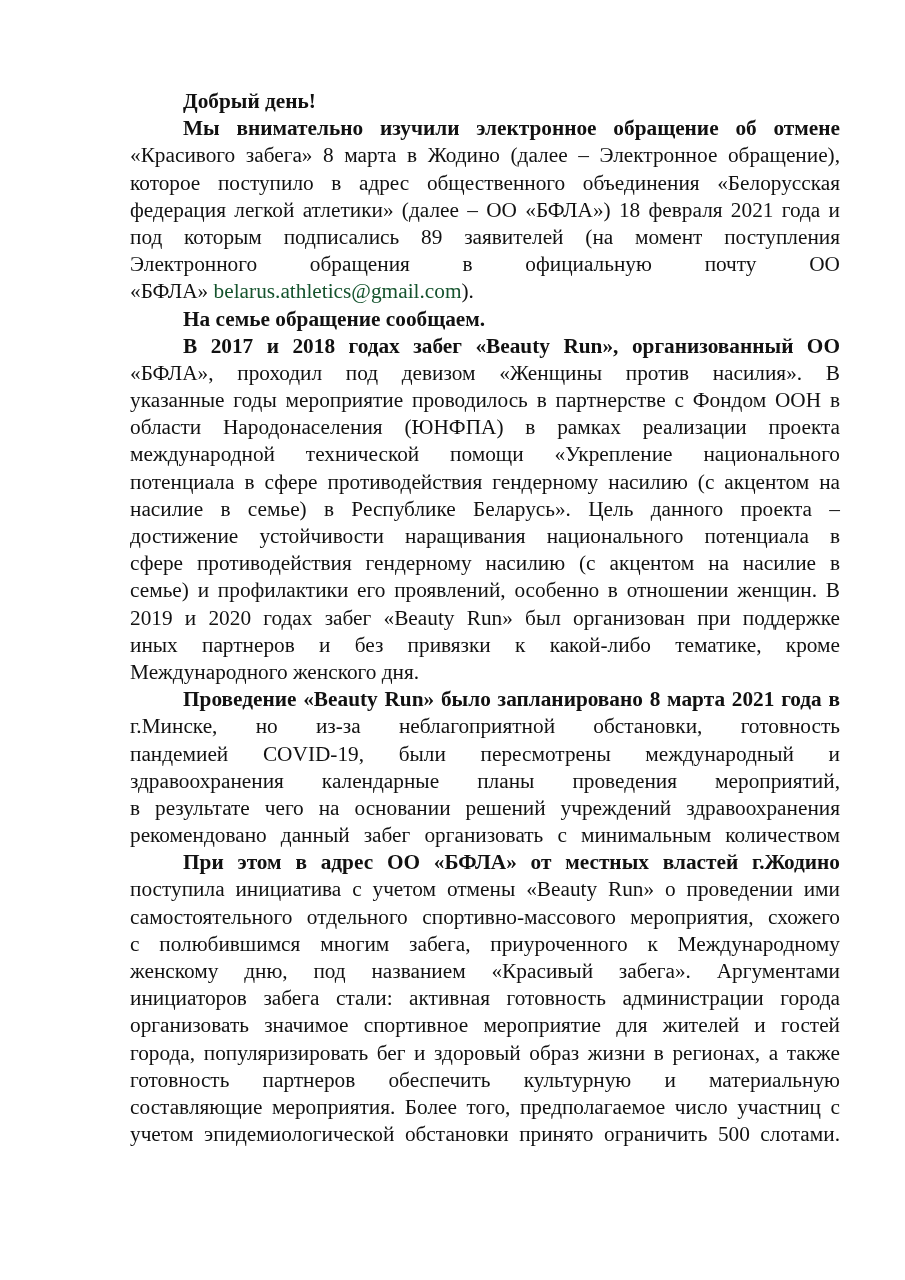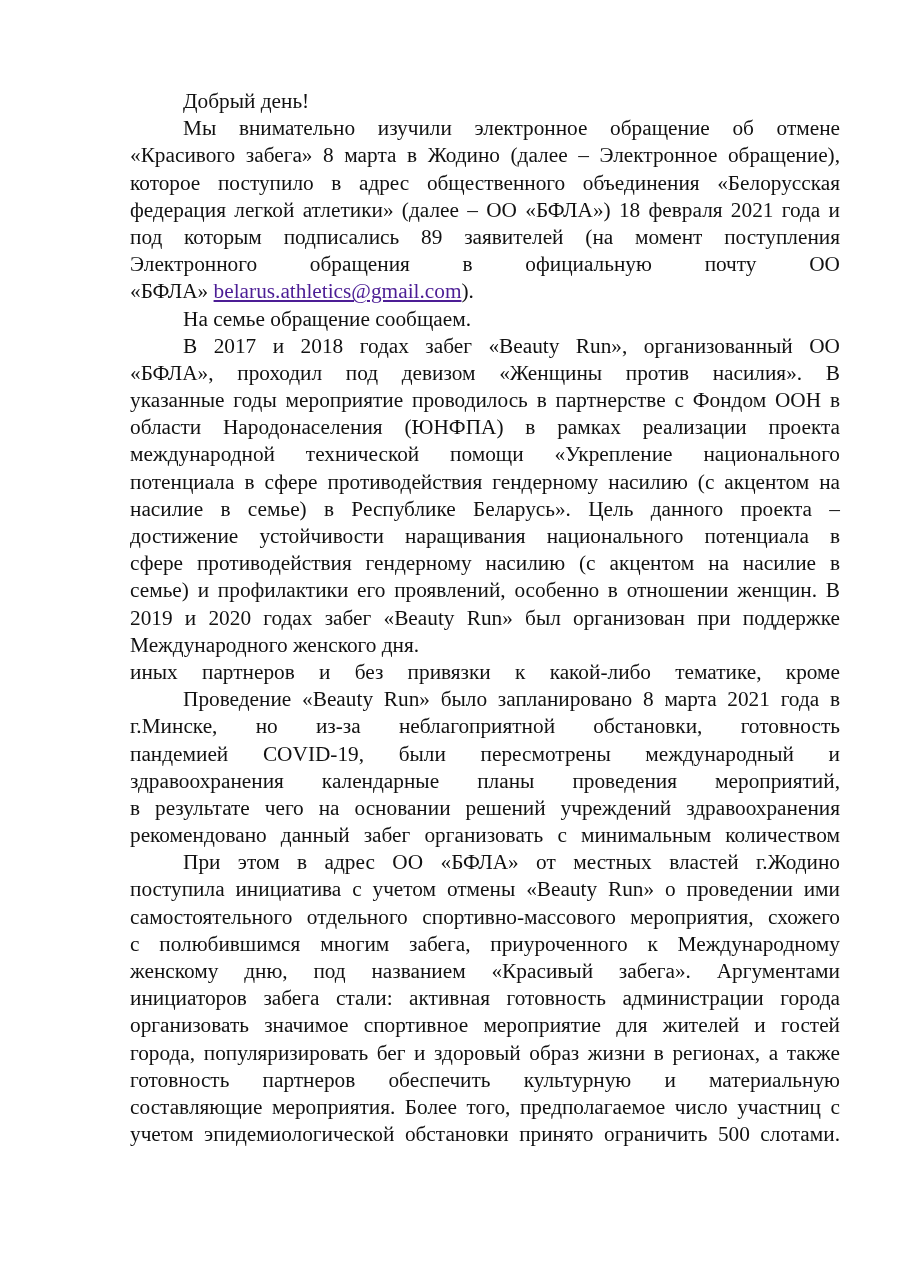--- a/index.html
+++ b/index.html
@@ -1,22 +1,22 @@
 <!DOCTYPE html>
 <html><head>
 <meta charset="utf-8">
 <style>
   html, body { margin:0; padding:0; background:#ffffff; }
   body { width:905px; height:1280px; position:relative; overflow:hidden; }
   .page { position:absolute; left:130px; top:88px; width:710px;
     font-family:"Liberation Serif", "DejaVu Serif", serif; font-size:21.3px; color:#111; }
   .line { height:27.2px; line-height:27.2px; white-space:nowrap; text-align:justify; text-align-last:justify; overflow:visible; }
   .line.last { text-align-last:left; }
-  .line.indent { padding-left:53px; }
-  .link { color:#4c1d95; text-decoration:underline; }
+  .line.indent { padding-left:53px;font-weight:bold; }
+  .link { color:#14532d; }
 </style>
 </head>
 <body>
 
 <div class="page">
   <div class="line indent last">Добрый день!</div>
 
   <div>
     <div class="line indent">Мы внимательно изучили электронное обращение об отмене</div>
     <div class="line">«Красивого забега» 8 марта в Жодино (далее – Электронное обращение),</div>
@@ -36,22 +36,22 @@
     <div class="line">«БФЛА», проходил под девизом «Женщины против насилия». В</div>
     <div class="line">указанные годы мероприятие проводилось в партнерстве с Фондом ООН в</div>
     <div class="line">области Народонаселения (ЮНФПА) в рамках реализации проекта</div>
     <div class="line">международной технической помощи «Укрепление национального</div>
     <div class="line">потенциала в сфере противодействия гендерному насилию (с акцентом на</div>
     <div class="line">насилие в семье) в Республике Беларусь». Цель данного проекта –</div>
     <div class="line">достижение устойчивости наращивания национального потенциала в</div>
     <div class="line">сфере противодействия гендерному насилию (с акцентом на насилие в</div>
     <div class="line">семье) и профилактики его проявлений, особенно в отношении женщин. В</div>
     <div class="line">2019 и 2020 годах забег «Beauty Run» был организован при поддержке</div>
+    <div class="line">иных партнеров и без привязки к какой-либо тематике, кроме</div>
     <div class="line last">Международного женского дня.</div>
-    <div class="line">иных партнеров и без привязки к какой-либо тематике, кроме</div>
   </div>
 
   <div>
     <div class="line indent">Проведение «Beauty Run» было запланировано 8 марта 2021 года в</div>
     <div class="line">г.Минске, но из-за неблагоприятной обстановки, готовность</div>
     <div class="line">пандемией COVID-19, были пересмотрены международный и</div>
     <div class="line">здравоохранения календарные планы проведения мероприятий,</div>
     <div class="line">в результате чего на основании решений учреждений здравоохранения</div>
     <div class="line">рекомендовано данный забег организовать с минимальным количеством</div>
   </div>

